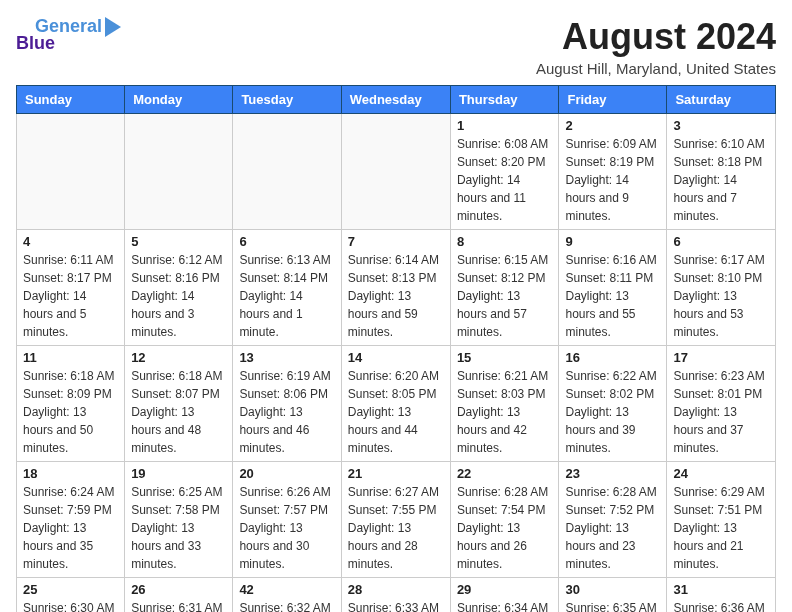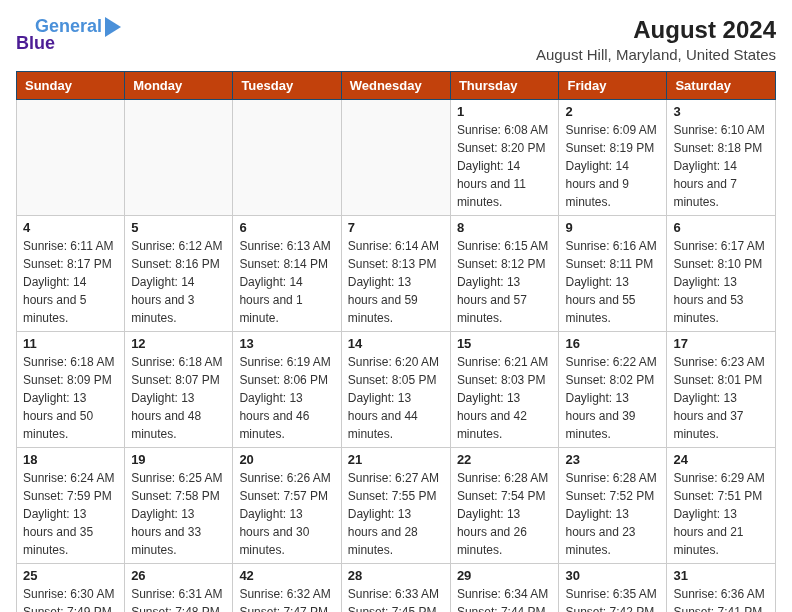--- a/index.html
+++ b/index.html
@@ -27,36 +27,36 @@
       color: #1a3a5c;
     }
     .logo-text span {
       color: #4a90d9;
       margin-left: 19px;
     }
     .title-block {
       text-align: right;
     }
     .month-title {
-      font-size: 24px;
+      font-size: 36px;
       font-weight: bold;
       color: #222;
     }
     .location {
       font-size: 15px;
       color: #444;
       margin-top: 2px;
     }
     .calendar {
       width: 100%;
       border-collapse: collapse;
       font-size: 11px;
     }
     .calendar th {
-      background: #c2410c;
+      background: #3b82f6;
       color: #fff;
       text-align: left;
       padding: 6px 8px;
       font-size: 13px;
       font-weight: bold;
       border: 1px solid #1a4a70;
     }
     .calendar td {
       border: 1px solid #ccc;
       vertical-align: top;

